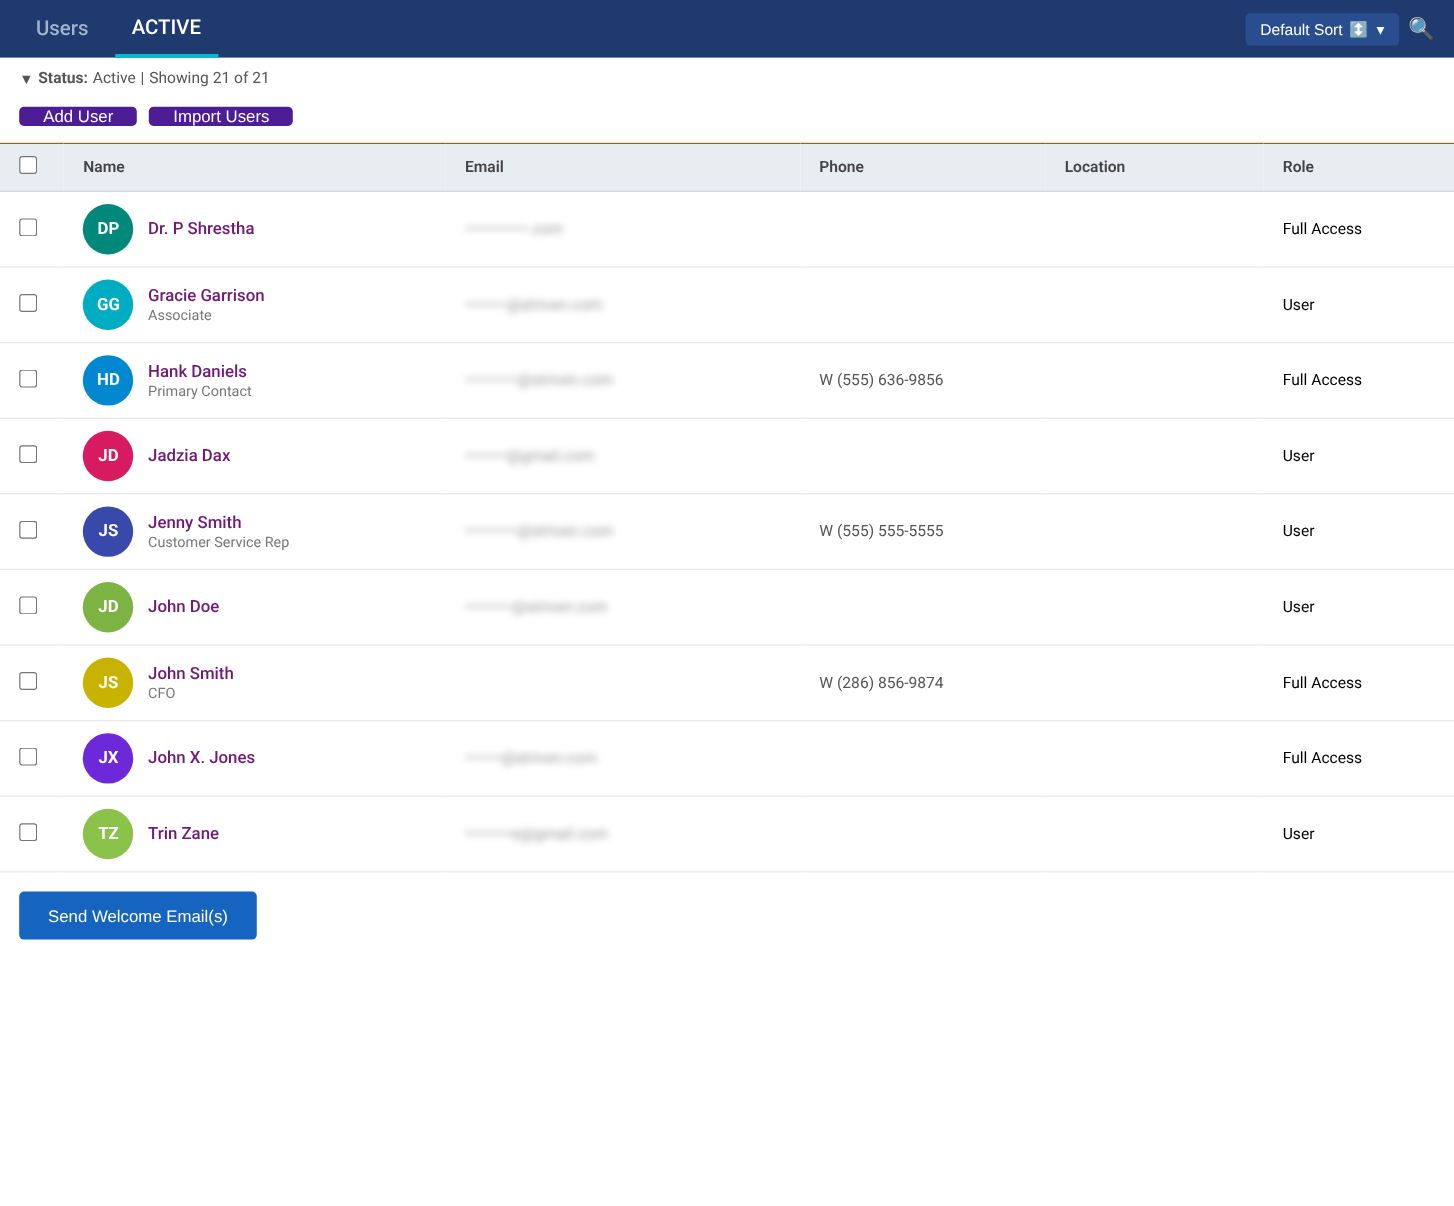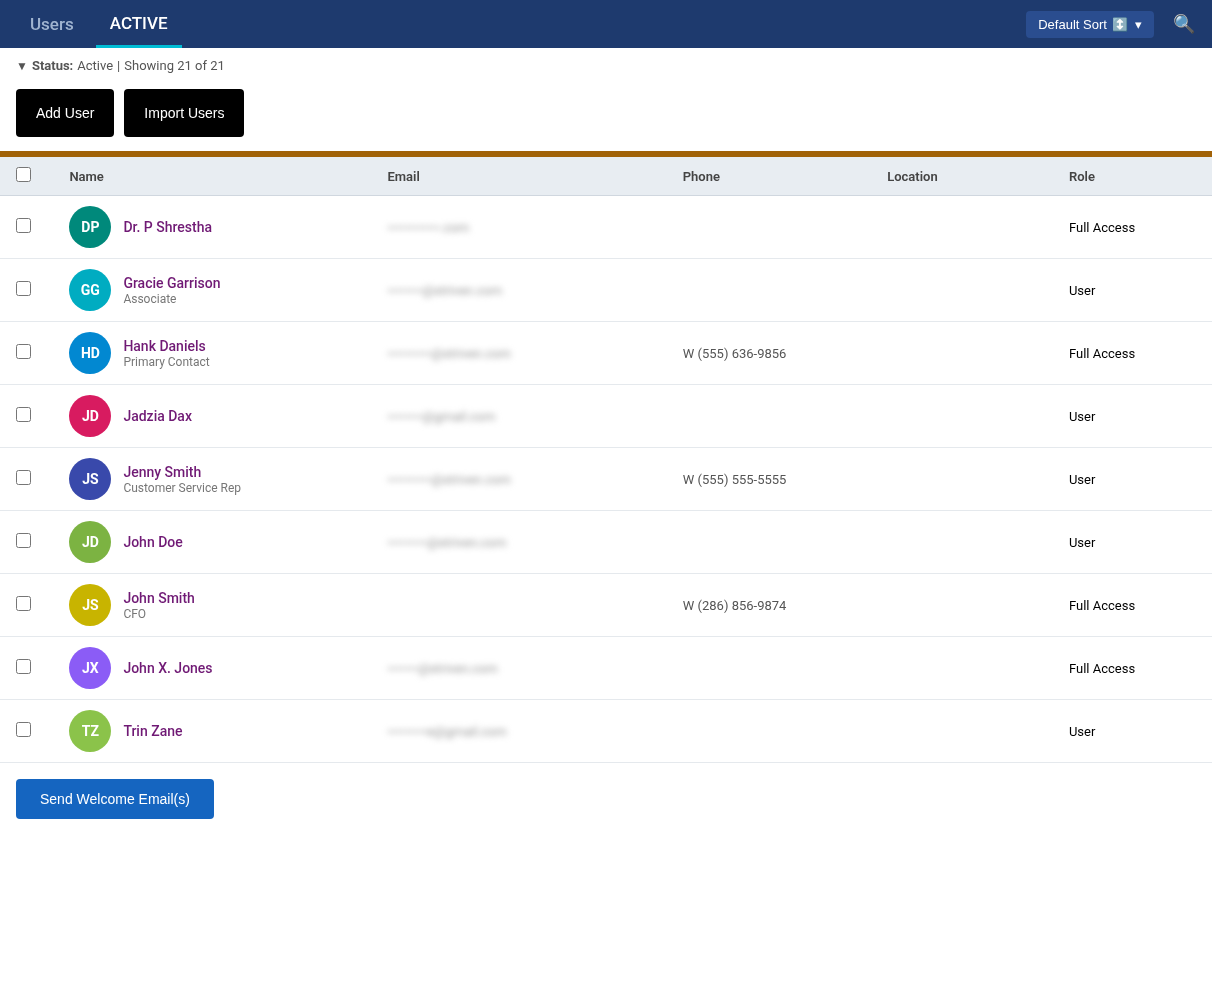--- a/index.html
+++ b/index.html
@@ -20,21 +20,21 @@
       padding: 12px 14px;
       font-size: 17px;
       font-weight: 500;
       cursor: pointer;
       text-decoration: none;
     }
     .nav-tab.active {
       color: #fff;
       border-bottom: 3px solid #00bcd4;
     }
-    .top-nav-right { display: flex; align-items: center; gap: 20px; }
+    .top-nav-right { display: flex; align-items: center; gap: 8px; }
     .sort-button {
       background: #2a4d8f;
       color: #fff;
       border: none;
       padding: 6px 12px;
       border-radius: 4px;
       font-size: 13px;
       cursor: pointer;
       display: flex;
       align-items: center;
@@ -58,38 +58,38 @@
       gap: 4px;
     }
 
     
     .action-buttons {
       padding: 6px 16px 14px 16px;
       display: flex;
       gap: 10px;
     }
     .btn-primary {
-      background: #000000;
+      background: #4c1d95;
       color: #fff;
       border: none;
-      padding: 16px 20px;
+      padding: 0 20px;
       border-radius: 4px;
       font-size: 14px;
       font-weight: 500;
       cursor: pointer;
     }
 
     
     .user-table {
       width: 100%;
       border-collapse: collapse;
     }
     .user-table thead tr {
       background: #e8edf2;
-      border-top: 6px solid #a16207;
+      border-top: 1px solid #a16207;
       border-bottom: 1px solid #d0d7df;
     }
     .user-table thead th {
       padding: 10px 16px;
       text-align: left;
       font-size: 13px;
       font-weight: 600;
       color: #444;
     }
     .user-table tbody tr {
@@ -322,21 +322,21 @@
     </td>
         <td class="col-email"></td>
         <td class="col-phone"><span class="phone-text">W (286) 856-9874</span></td>
         <td class="col-location"></td>
         <td class="col-role"><span class="role-text">Full Access</span></td>
       </tr>
       <tr>
         <td class="col-check"><input type="checkbox" style=""></td>
         <td class="col-name">
       <div class="name-cell">
-        <div class="avatar" style="background:#8b5cf6">JX</div>
+        <div class="avatar" style="background:#6d28d9">JX</div>
         <div class="name-info">
           <a class="name-link">John X. Jones</a>
           
         </div>
       </div>
     </td>
         <td class="col-email"><span class="email-text">•••••••@striven.com</span></td>
         <td class="col-phone"></td>
         <td class="col-location"></td>
         <td class="col-role"><span class="role-text">Full Access</span></td>

